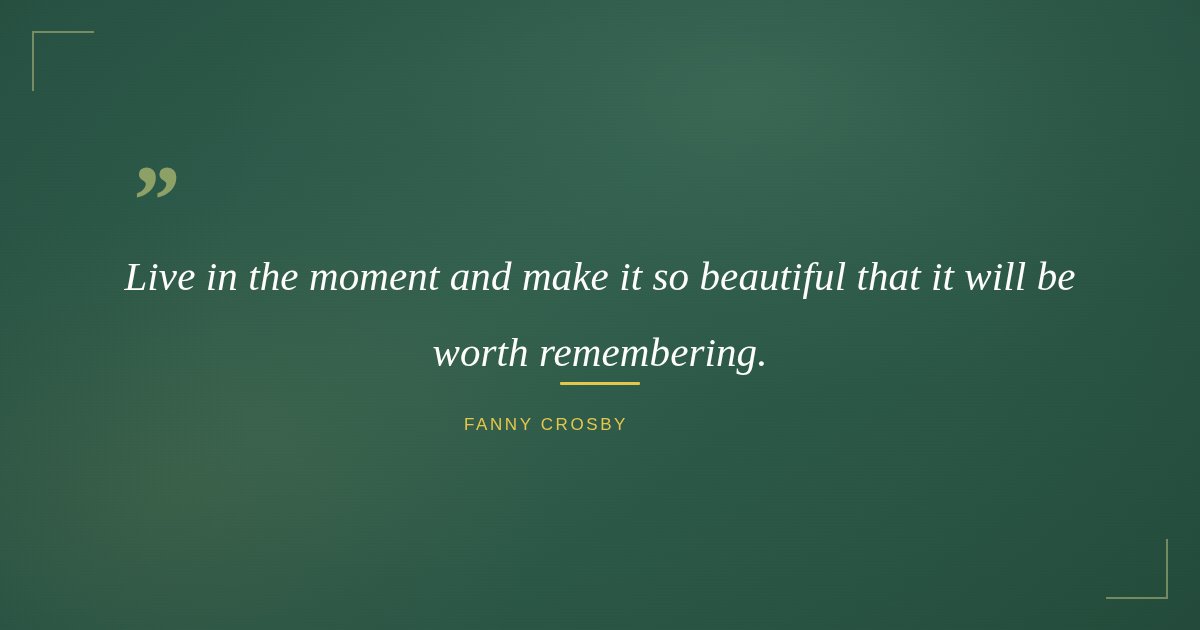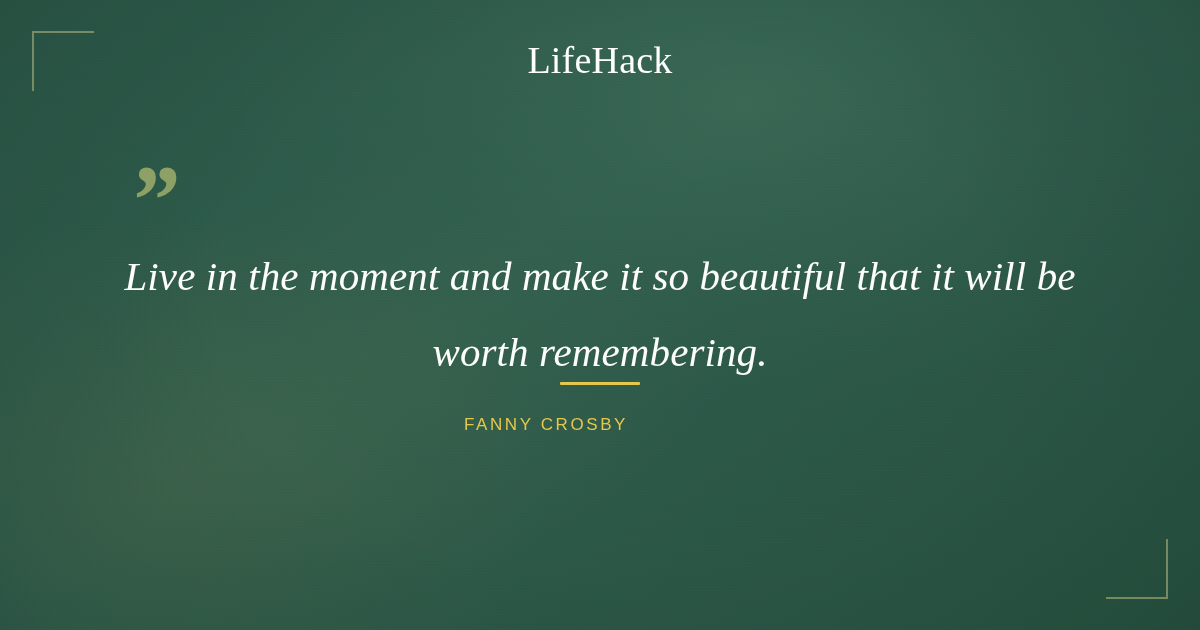--- a/index.html
+++ b/index.html
@@ -166,21 +166,20 @@
   <div class="bg-layer bg-base"></div>
   <div class="bg-layer bg-glow-top"></div>
   <div class="bg-layer bg-glow-left"></div>
   <div class="bg-layer bg-glow-mid"></div>
   <div class="bg-layer bg-noise"></div>
   <div class="bg-layer bg-vignette"></div>
 
   <div class="corner corner-tl"></div>
   <div class="corner corner-br"></div>
 
-  <div class="logo">LifeHack</div>
 
   <div class="content">
 
     <div class="quote-mark">”</div>
 
     <div class="quote-text">Live in the moment and make it so beautiful that it will be worth remembering.</div>
 
     <div class="divider"></div>
 
     <div class="author">FANNY CROSBY</div>

